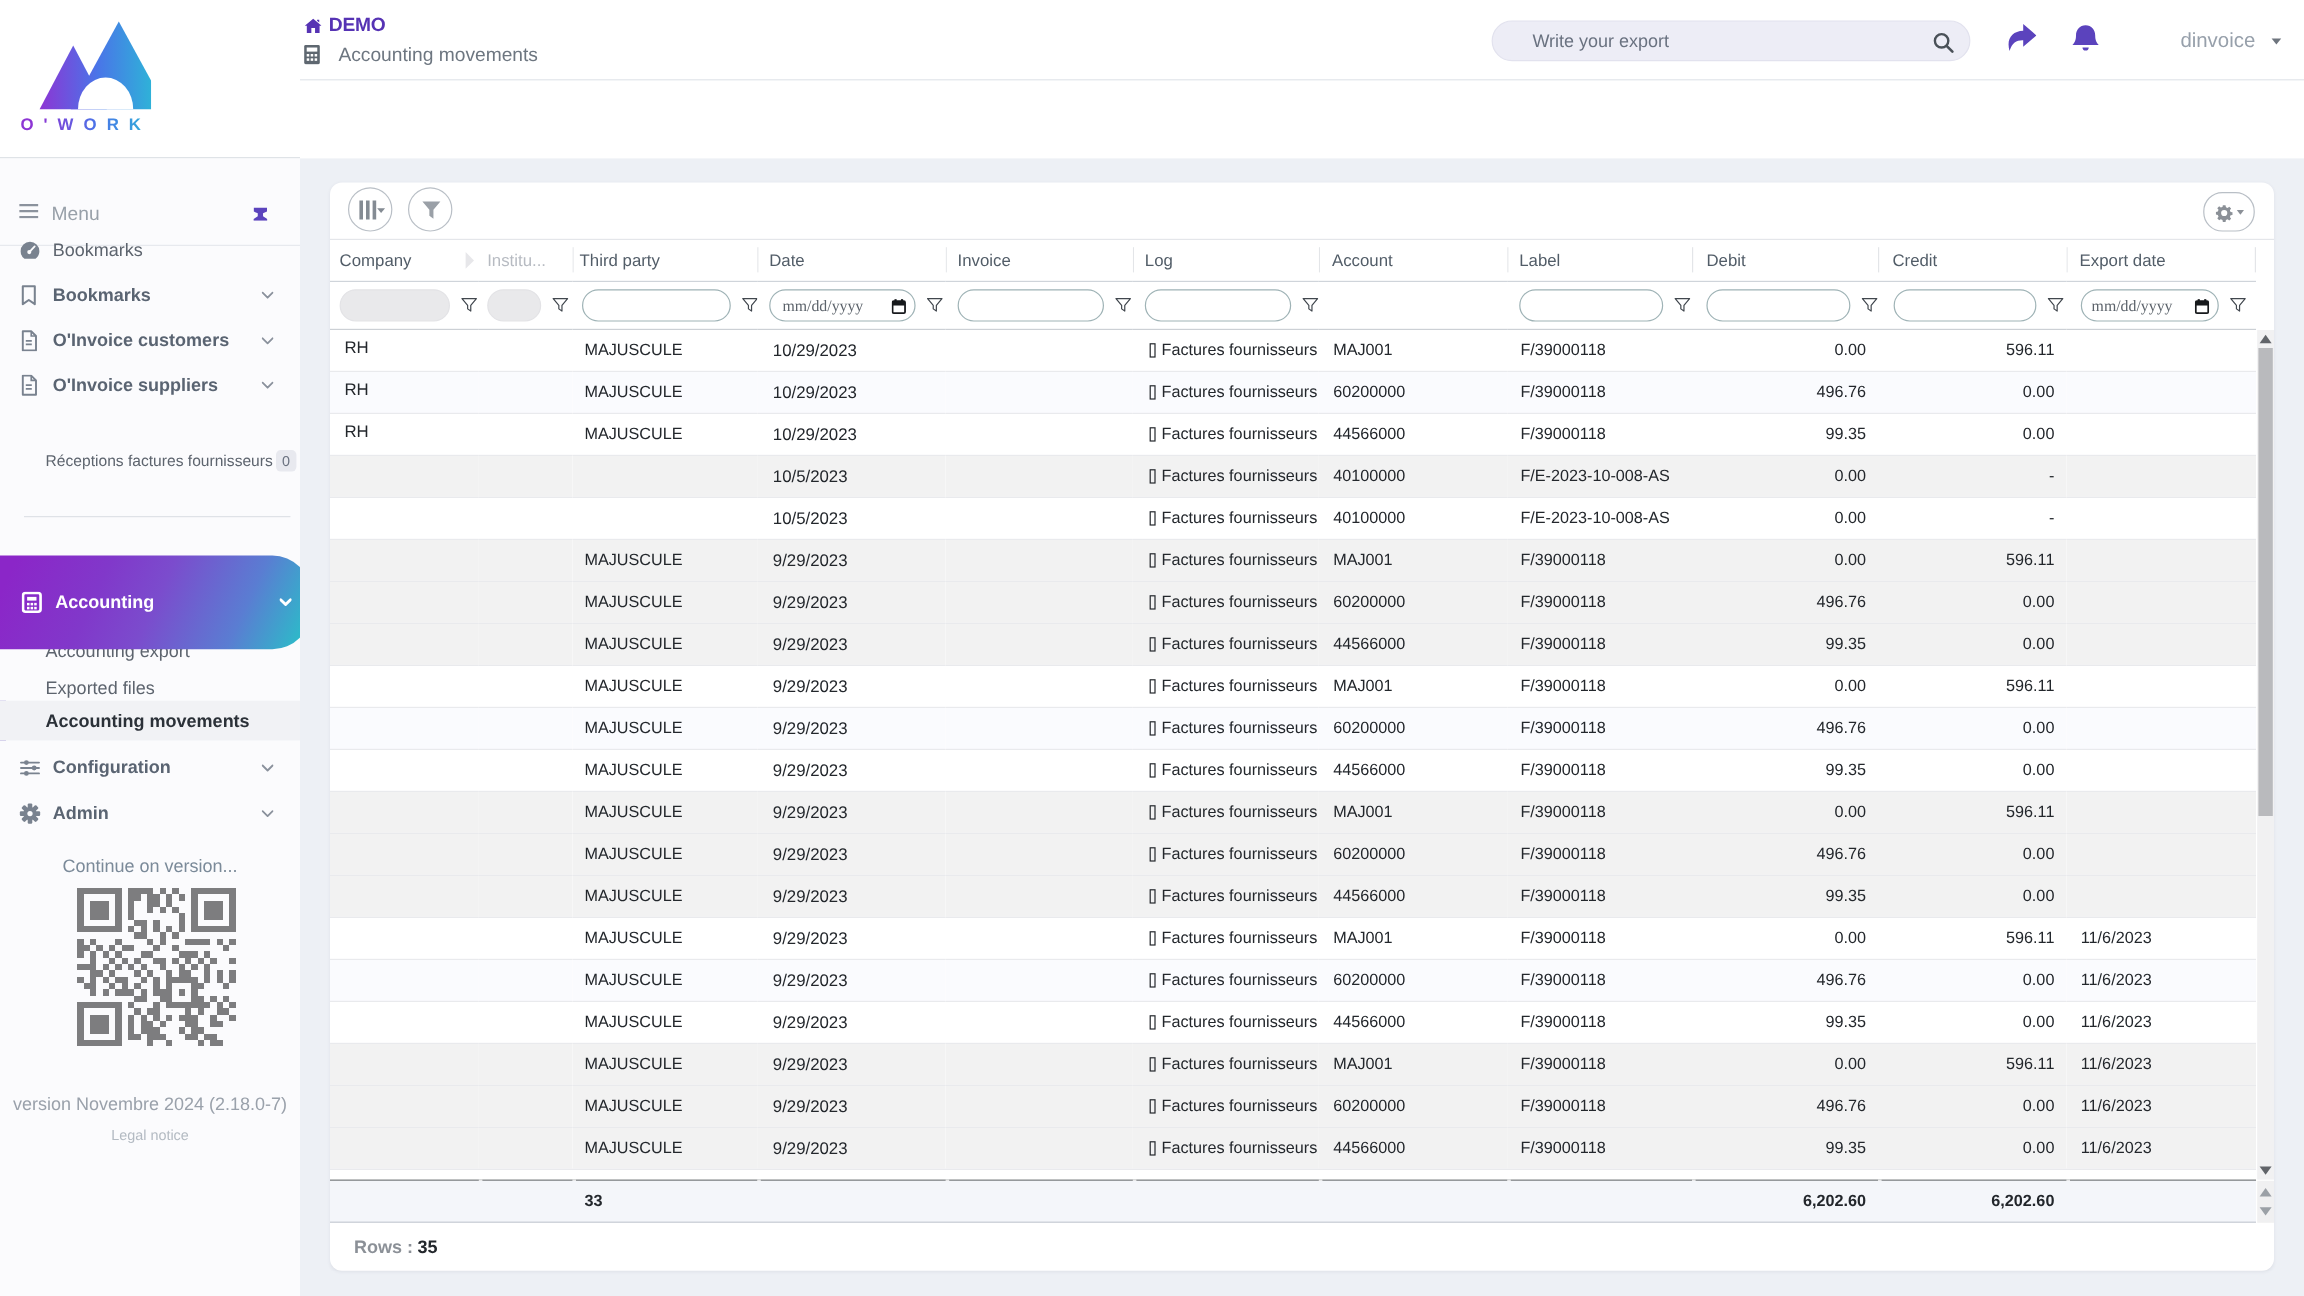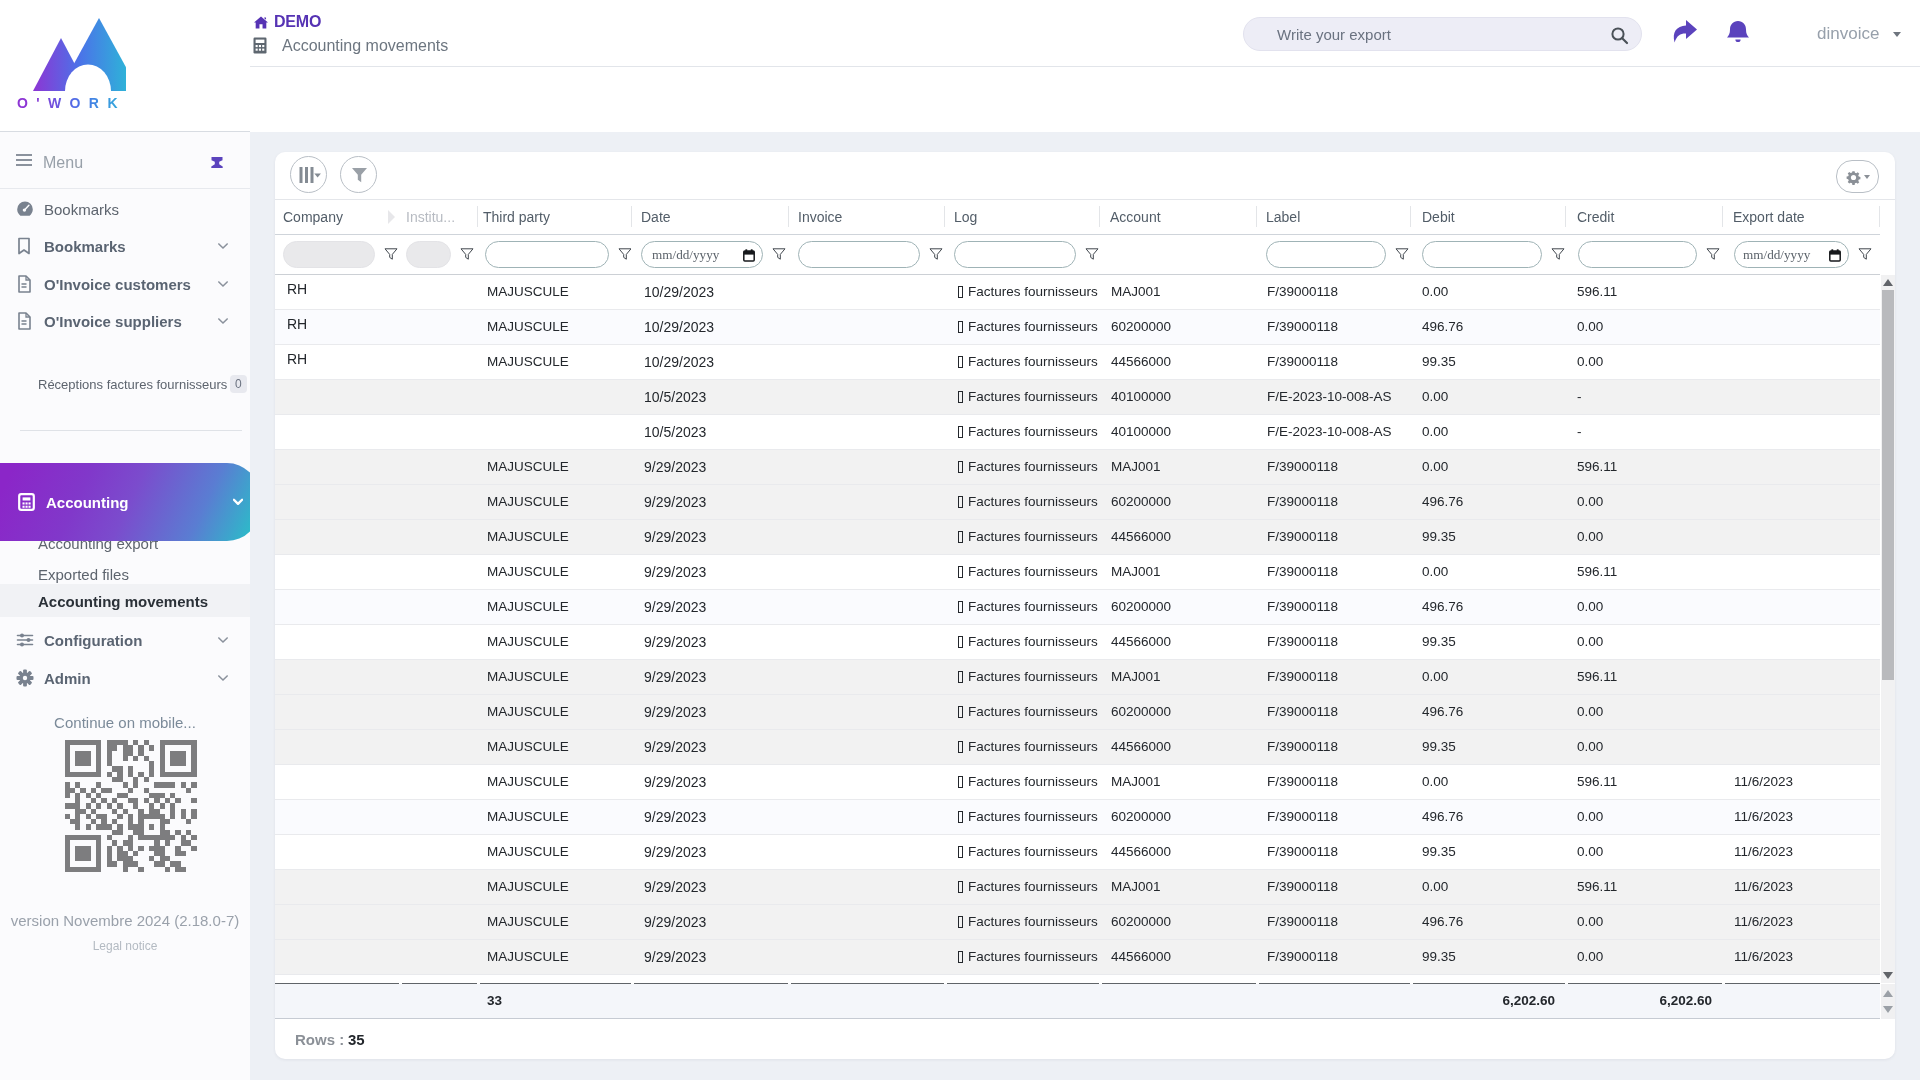--- a/index.html
+++ b/index.html
@@ -25,21 +25,21 @@
 
 #sidebar { position:absolute; top:132px; left:0; width:250px; height:948px; background:#fbfbfd; }
 .srow { position:absolute; left:0; width:250px; height:38px; }
 .srow .ic { position:absolute; left:16px; top:50%; transform:translateY(-50%); }
 .srow .tx { position:absolute; left:44px; top:50%; transform:translateY(-50%); font-size:15px; white-space:nowrap; }
 .srow .tx2 { position:absolute; left:38px; top:50%; transform:translateY(-50%); font-size:15px; white-space:nowrap; }
 .srow .chev { position:absolute; right:22px; top:50%; transform:translateY(-50%); }
 .sec { color:#5a6472; font-weight:bold; }
 .sub { color:#5d646e; }
 .chevron { width:10px; height:10px; }
-#menurow { position:absolute; top:0; left:0; width:250px; height:44px; border-bottom:1px solid #e7e9ee; height:57px; }
+#menurow { position:absolute; top:16px; left:0; width:250px; height:44px; border-bottom:1px solid #e7e9ee; height:57px; }
 #acct { position:absolute; top:331px; left:0; width:259px; height:78px; border-radius:0 32px 32px 0; background:linear-gradient(115deg,#8b26c8 5%,#8138ca 32%,#7b4ccd 50%,#5a7dd2 76%,#2dbac9 96%); }
 #acct .tx { position:absolute; left:46px; top:50%; transform:translateY(-50%); font-size:15px; font-weight:bold; color:#fff; }
 #acct .ic { position:absolute; left:18px; top:50%; transform:translateY(-50%); }
 #acct .chev { position:absolute; right:16px; top:50%; transform:translateY(-50%); }
 #amov { position:absolute; top:452px; left:0; width:250px; height:33px; background:#f1f2f5; }
 #amovbar { position:absolute; top:452px; left:0; width:5px; height:33px; background:#7a68c5; }
 #amov .tx2 { font-weight:bold; color:#2b3138; }
 .badge { position:absolute; left:230px; top:50%; transform:translateY(-50%); background:#e8e9ef; color:#6b7280; font-size:12px; border-radius:4px; padding:2px 5px; }
 #subdiv { position:absolute; top:298px; left:20px; width:222px; height:1px; background:#dfe2e7; }
 #mobtxt { position:absolute; top:582px; left:0; width:250px; text-align:center; font-size:15px; color:#7b8a99; }
@@ -57,21 +57,21 @@
 
 
 #tbl { position:absolute; top:48px; left:0; width:1605px; border-collapse:collapse; table-layout:fixed; }
 #tbl td, #tbl th { overflow:hidden; white-space:nowrap; font-weight:normal; text-align:left; vertical-align:middle; }
 tr.hdr { height:34px; }
 tr.hdr th { position:relative; border-bottom:1px solid #cfd4da; font-size:14px; font-weight:bold; color:#525d68; padding-left:10px; position:relative; }
 tr.flt { height:40px; }
 tr.flt td { border-bottom:1px solid #ccd0d5; }
 tr.r { height:35px; font-size:13.5px; color:#23272c; }
 tr.r td { border-bottom:1px solid #e9eaed; padding-left:12px; } tr.r td:nth-child(3) { padding-left:10px; }
-#tbl td.num { text-align:left; padding-right:10px; }
+#tbl td.num { text-align:right; padding-right:10px; }
 tr.w { background:#fff; } tr.b { background:#fafbfe; } tr.g { background:#f2f2f2; }
 .finput { display:inline-block; height:27px; border:1px solid #9fb3b6; border-radius:14px; background:#fff; vertical-align:middle;font-family:Liberation Serif, serif; }
 .fgray { border:1px solid #e3e3e6; background:#e9e9eb; }
 .funnel { display:inline-block; vertical-align:middle; margin-left:9px; }
 .boxg { display:inline-block; width:5px; height:12px; border:1px solid #23272c; margin-right:5px; vertical-align:-2px; }
 .dmy { font-size:13.2px; color:#5c636b; }
 .cal { float:right; margin:7px 7px 0 0; }
 
 
 #psliver { position:absolute; top:822px; left:0; width:1605px; height:9px; background:#fff; border-top:1px solid #e9eaed; }
@@ -290,21 +290,21 @@
         <span class="chev">
           <svg class="chevron" width="11" height="8" viewBox="0 0 11 8">
             <path d="M1 1.5 L5.5 6 L10 1.5" fill="none" stroke="#fff" stroke-width="2.6" stroke-linecap="round" stroke-linejoin="round"></path>
           </svg>
         </span>
       </div>
   <div id="amovbar"></div>
   <div id="amov" class="srow">
         <span class="tx2">Accounting movements</span>
       </div>
-  <div id="mobtxt">Continue on mobile...</div>
+  <div id="mobtxt">Continue on version...</div>
       <div id="qr">
         <svg width="133" height="132" viewBox="0 0 25 25" shape-rendering="crispEdges">
           <path d="M0 0h7v1h-7zM8 0h4v1h-4zM13 0h1v1h-1zM15 0h1v1h-1zM18 0h7v1h-7zM0 1h1v1h-1zM6 1h1v1h-1zM8 1h2v1h-2zM11 1h2v1h-2zM14 1h1v1h-1zM16 1h1v1h-1zM18 1h1v1h-1zM24 1h1v1h-1zM0 2h1v1h-1zM2 2h3v1h-3zM6 2h1v1h-1zM8 2h1v1h-1zM11 2h2v1h-2zM14 2h1v1h-1zM18 2h1v1h-1zM20 2h3v1h-3zM24 2h1v1h-1zM0 3h1v1h-1zM2 3h3v1h-3zM6 3h1v1h-1zM8 3h1v1h-1zM11 3h1v1h-1zM13 3h1v1h-1zM15 3h1v1h-1zM18 3h1v1h-1zM20 3h3v1h-3zM24 3h1v1h-1zM0 4h1v1h-1zM2 4h3v1h-3zM6 4h1v1h-1zM8 4h1v1h-1zM16 4h1v1h-1zM18 4h1v1h-1zM20 4h3v1h-3zM24 4h1v1h-1zM0 5h1v1h-1zM6 5h1v1h-1zM9 5h2v1h-2zM12 5h1v1h-1zM16 5h1v1h-1zM18 5h1v1h-1zM24 5h1v1h-1zM0 6h7v1h-7zM8 6h1v1h-1zM10 6h1v1h-1zM12 6h1v1h-1zM14 6h1v1h-1zM16 6h1v1h-1zM18 6h7v1h-7zM9 7h2v1h-2zM13 7h1v1h-1zM15 7h1v1h-1zM0 8h1v1h-1zM2 8h1v1h-1zM6 8h1v1h-1zM11 8h1v1h-1zM13 8h1v1h-1zM17 8h4v1h-4zM22 8h1v1h-1zM24 8h1v1h-1zM0 9h2v1h-2zM3 9h1v1h-1zM5 9h1v1h-1zM7 9h2v1h-2zM12 9h1v1h-1zM15 9h1v1h-1zM23 9h1v1h-1zM0 10h1v1h-1zM2 10h1v1h-1zM4 10h1v1h-1zM6 10h1v1h-1zM10 10h2v1h-2zM16 10h3v1h-3zM20 10h1v1h-1zM2 11h1v1h-1zM5 11h1v1h-1zM7 11h1v1h-1zM9 11h1v1h-1zM12 11h2v1h-2zM15 11h1v1h-1zM17 11h1v1h-1zM19 11h1v1h-1zM21 11h1v1h-1zM24 11h1v1h-1zM0 12h3v1h-3zM4 12h1v1h-1zM6 12h1v1h-1zM8 12h1v1h-1zM10 12h1v1h-1zM13 12h1v1h-1zM16 12h1v1h-1zM18 12h1v1h-1zM20 12h1v1h-1zM2 13h2v1h-2zM5 13h1v1h-1zM9 13h1v1h-1zM11 13h1v1h-1zM14 13h1v1h-1zM16 13h2v1h-2zM20 13h1v1h-1zM22 13h1v1h-1zM24 13h1v1h-1zM0 14h1v1h-1zM2 14h1v1h-1zM4 14h1v1h-1zM6 14h2v1h-2zM10 14h1v1h-1zM12 14h1v1h-1zM14 14h5v1h-5zM20 14h1v1h-1zM22 14h1v1h-1zM24 14h1v1h-1zM1 15h2v1h-2zM5 15h1v1h-1zM7 15h1v1h-1zM9 15h1v1h-1zM12 15h1v1h-1zM14 15h1v1h-1zM18 15h2v1h-2zM23 15h1v1h-1zM2 16h1v1h-1zM4 16h1v1h-1zM6 16h3v1h-3zM10 16h1v1h-1zM12 16h3v1h-3zM16 16h1v1h-1zM18 16h1v1h-1zM9 17h2v1h-2zM13 17h2v1h-2zM18 17h2v1h-2zM21 17h1v1h-1zM23 17h1v1h-1zM0 18h7v1h-7zM8 18h1v1h-1zM12 18h1v1h-1zM14 18h7v1h-7zM22 18h1v1h-1zM24 18h1v1h-1zM0 19h1v1h-1zM6 19h1v1h-1zM9 19h1v1h-1zM11 19h2v1h-2zM17 19h1v1h-1zM19 19h1v1h-1zM22 19h2v1h-2zM0 20h1v1h-1zM2 20h3v1h-3zM6 20h1v1h-1zM8 20h1v1h-1zM10 20h1v1h-1zM12 20h1v1h-1zM14 20h1v1h-1zM16 20h3v1h-3zM21 20h1v1h-1zM24 20h1v1h-1zM0 21h1v1h-1zM2 21h3v1h-3zM6 21h1v1h-1zM8 21h1v1h-1zM10 21h2v1h-2zM13 21h1v1h-1zM17 21h2v1h-2zM21 21h2v1h-2zM0 22h1v1h-1zM2 22h3v1h-3zM6 22h1v1h-1zM8 22h1v1h-1zM10 22h3v1h-3zM16 22h1v1h-1zM18 22h2v1h-2zM0 23h1v1h-1zM6 23h1v1h-1zM8 23h2v1h-2zM11 23h3v1h-3zM17 23h2v1h-2zM20 23h2v1h-2zM0 24h7v1h-7zM11 24h1v1h-1zM14 24h1v1h-1zM19 24h1v1h-1zM21 24h2v1h-2z" fill="#7d7d7f"></path>
         </svg>
       </div>
   <div id="vertxt">version Novembre 2024 (2.18.0-7)</div>
   <div id="legal">Legal notice</div>
 </div>
 
 <div id="content">

